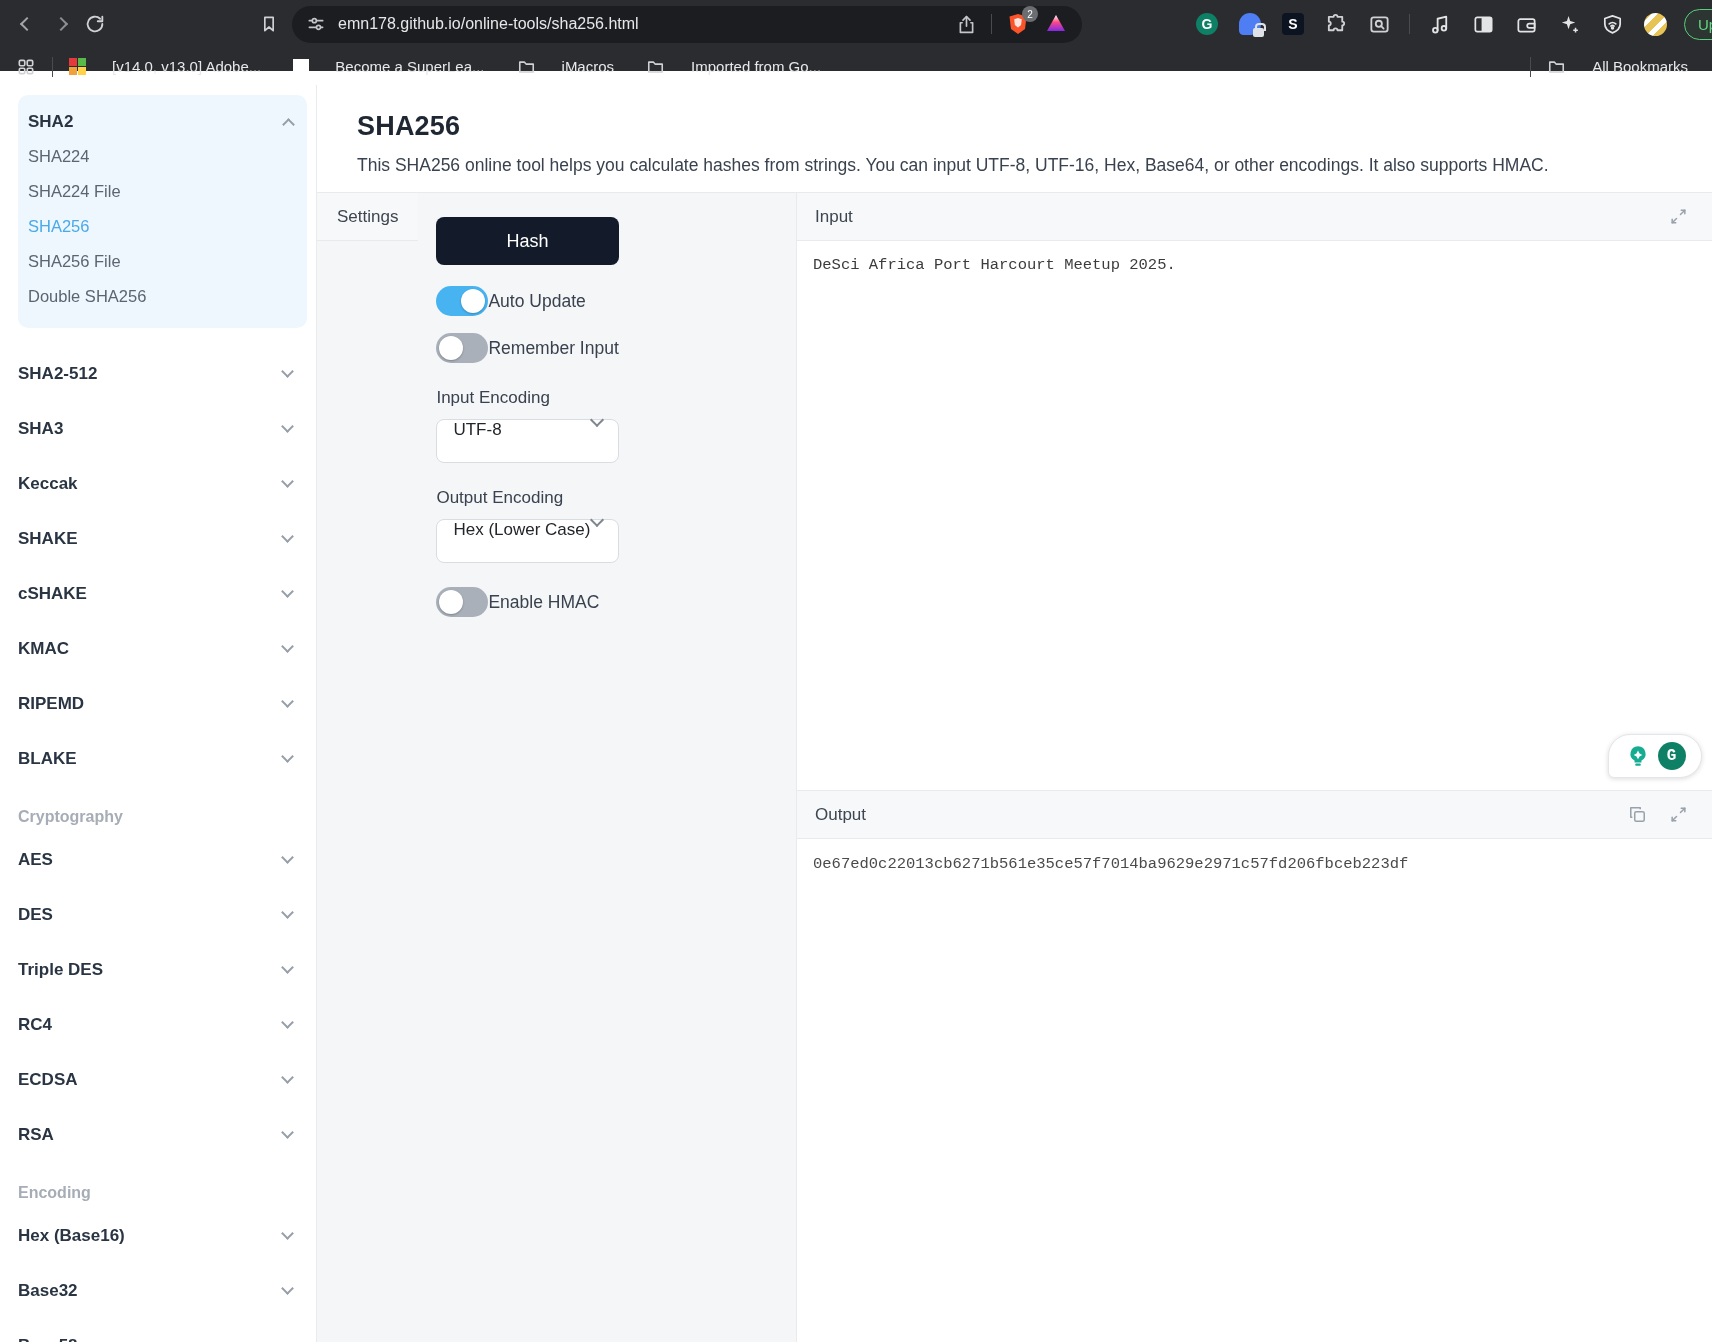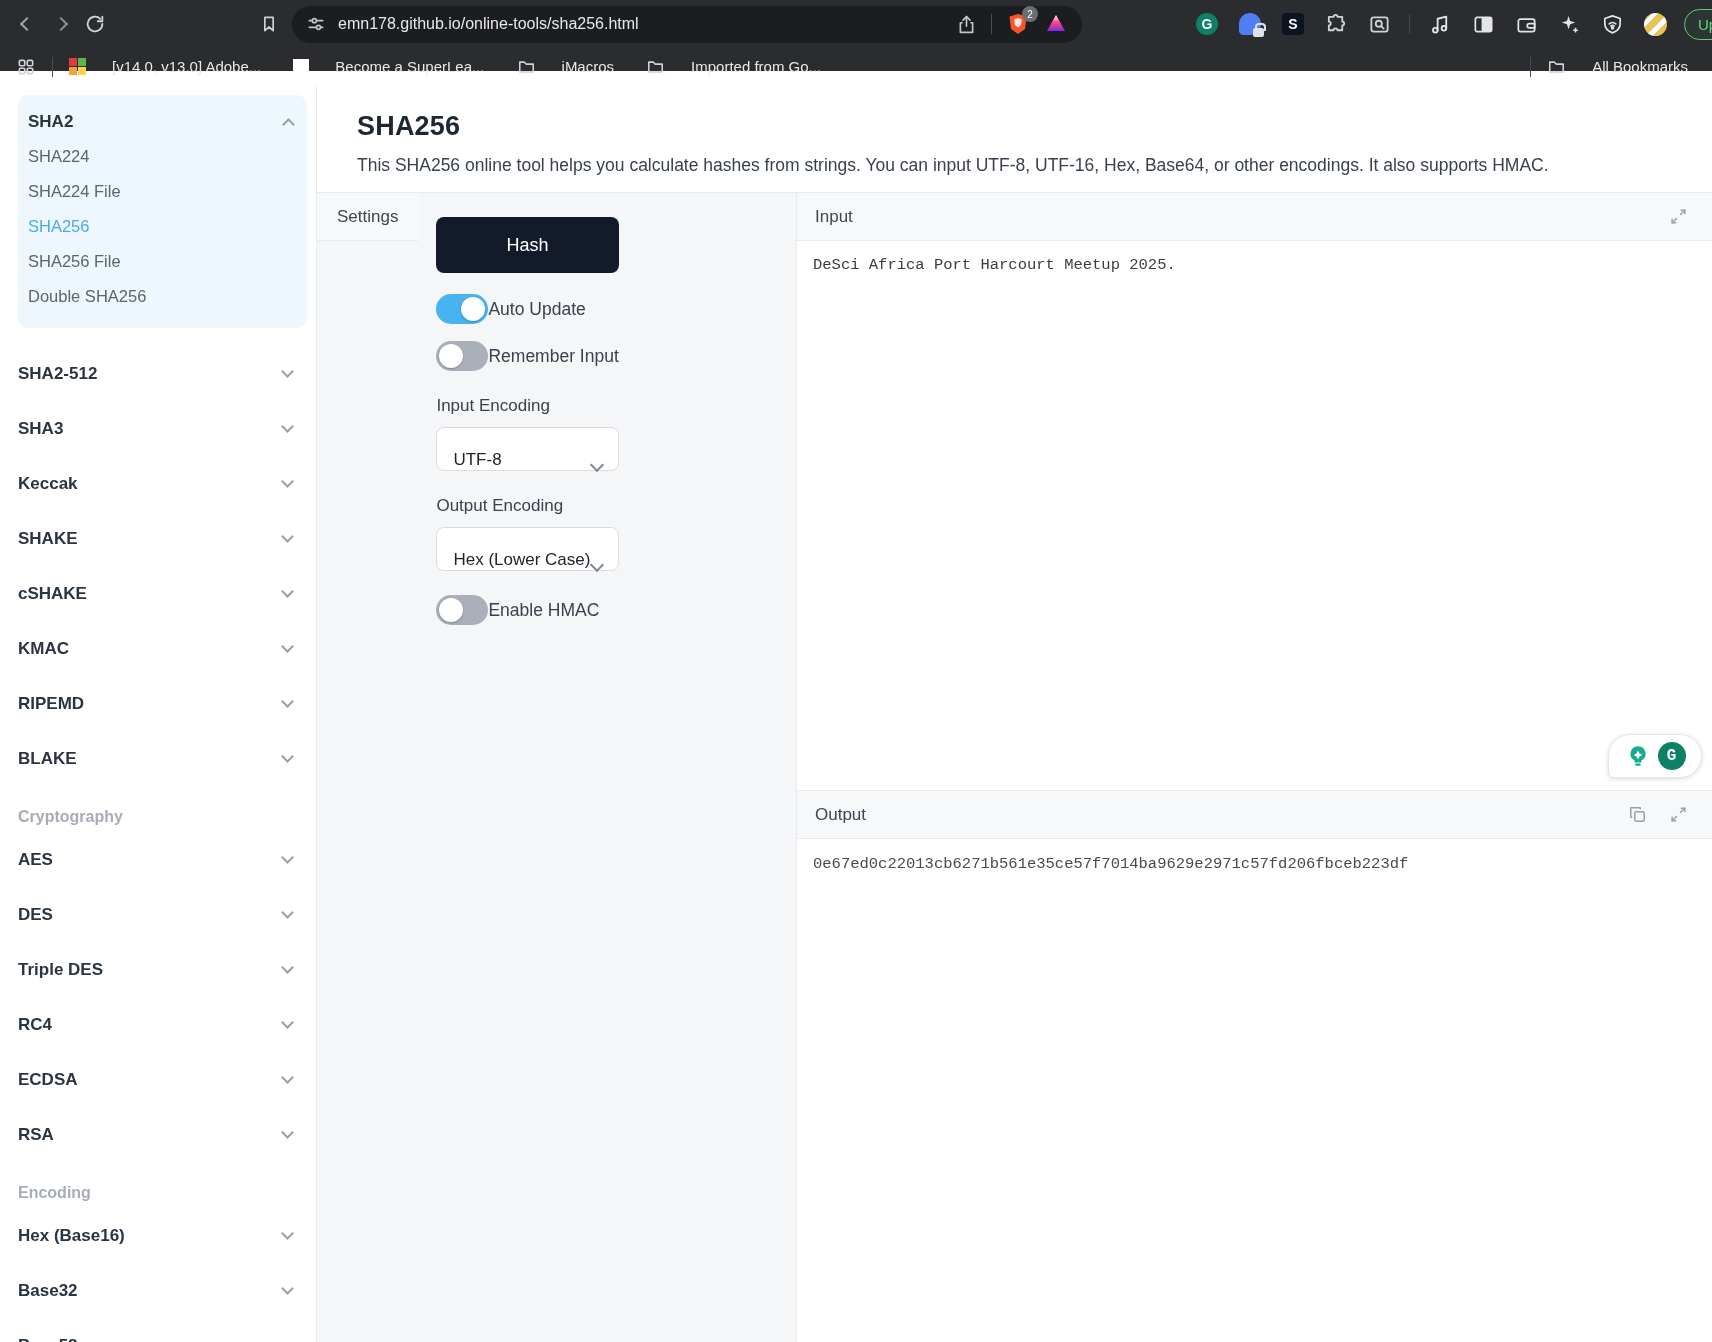--- a/index.html
+++ b/index.html
@@ -69,31 +69,31 @@
   .page-desc { margin-top:13px; font-size:17.5px; color:#39424e; }
 
   .content { flex:1; display:flex; border-top:1px solid #e8eaed; min-height:0; }
   .settings-col { width:480px; flex:none; background:#f5f6f8; border-right:1px solid #e8eaed; display:flex; flex-direction:row; }
   .panel-head { height:48px; flex:none; background:#f7f8fa; border-bottom:1px solid #e8eaed;
     display:flex; align-items:center; padding:0 20px; font-size:17px; color:#3d4651; }
   .panel-head.io { justify-content:space-between; padding:0 24px 0 18px; }
   .head-icons { display:flex; align-items:center; gap:22px; }
 
   .settings-body { padding:24px 20px 0 18px; }
-  .hash-btn { display:block; width:100%; height:56px; background:#131a29; color:#fff; font-size:18px;
+  .hash-btn { display:block; width:100%; height:48px; background:#131a29; color:#fff; font-size:18px;
     font-family:"Liberation Sans",sans-serif; border:none; border-radius:8px; cursor:pointer; }
   .toggle-row { display:flex; align-items:center; margin-top:21px; font-size:17.5px; color:#39424e; }
   .toggle { width:52px; height:30px; border-radius:15px; position:relative; flex:none; }
   .toggle .knob { position:absolute; top:3px; width:24px; height:24px; border-radius:50%; background:#fff;
     box-shadow:0 1px 2px rgba(0,0,0,0.25); }
   .toggle.on { background:#47b3f1; } .toggle.on .knob { right:3px; }
   .toggle.off { background:#a9b0b9; } .toggle.off .knob { left:3px; }
   .field-label { margin-top:25px; font-size:17px; color:#39424e; }
   .select { margin-top:11px; height:44px; background:#fff; border:1px solid #d9dde2; border-radius:8px;
-    display:flex; align-items:flex-end; justify-content:space-between; padding:0 16px; font-size:17px; color:#22262b; cursor:pointer; }
+    display:flex; align-items:flex-start; justify-content:space-between; padding:0 16px; font-size:17px; color:#22262b; cursor:pointer; }
   .sel-chev { width:10px; height:10px; border-right:2px solid #7e868f; border-bottom:2px solid #7e868f;
     transform:rotate(45deg); margin-top:-5px; }
 
   .io-col { flex:1; display:flex; flex-direction:column; min-width:0; }
   .input-body { height:550px; flex:none; background:#fff; padding:15px 16px; position:relative;
     font-family:"Liberation Mono", monospace; font-size:15.5px; color:#3c3c3c; border-bottom:1px solid #e8eaed; }
   .output-body { flex:1; background:#fff; padding:16px 16px; font-family:"Liberation Mono", monospace;
     font-size:15.5px; color:#4a4a4a; }
   .grammarly { position:absolute; right:10px; bottom:12px; width:94px; height:44px; background:#fff;
     border:1px solid #e3e6ea; border-radius:22px 22px 22px 6px; box-shadow:0 1px 5px rgba(0,0,0,0.14);

